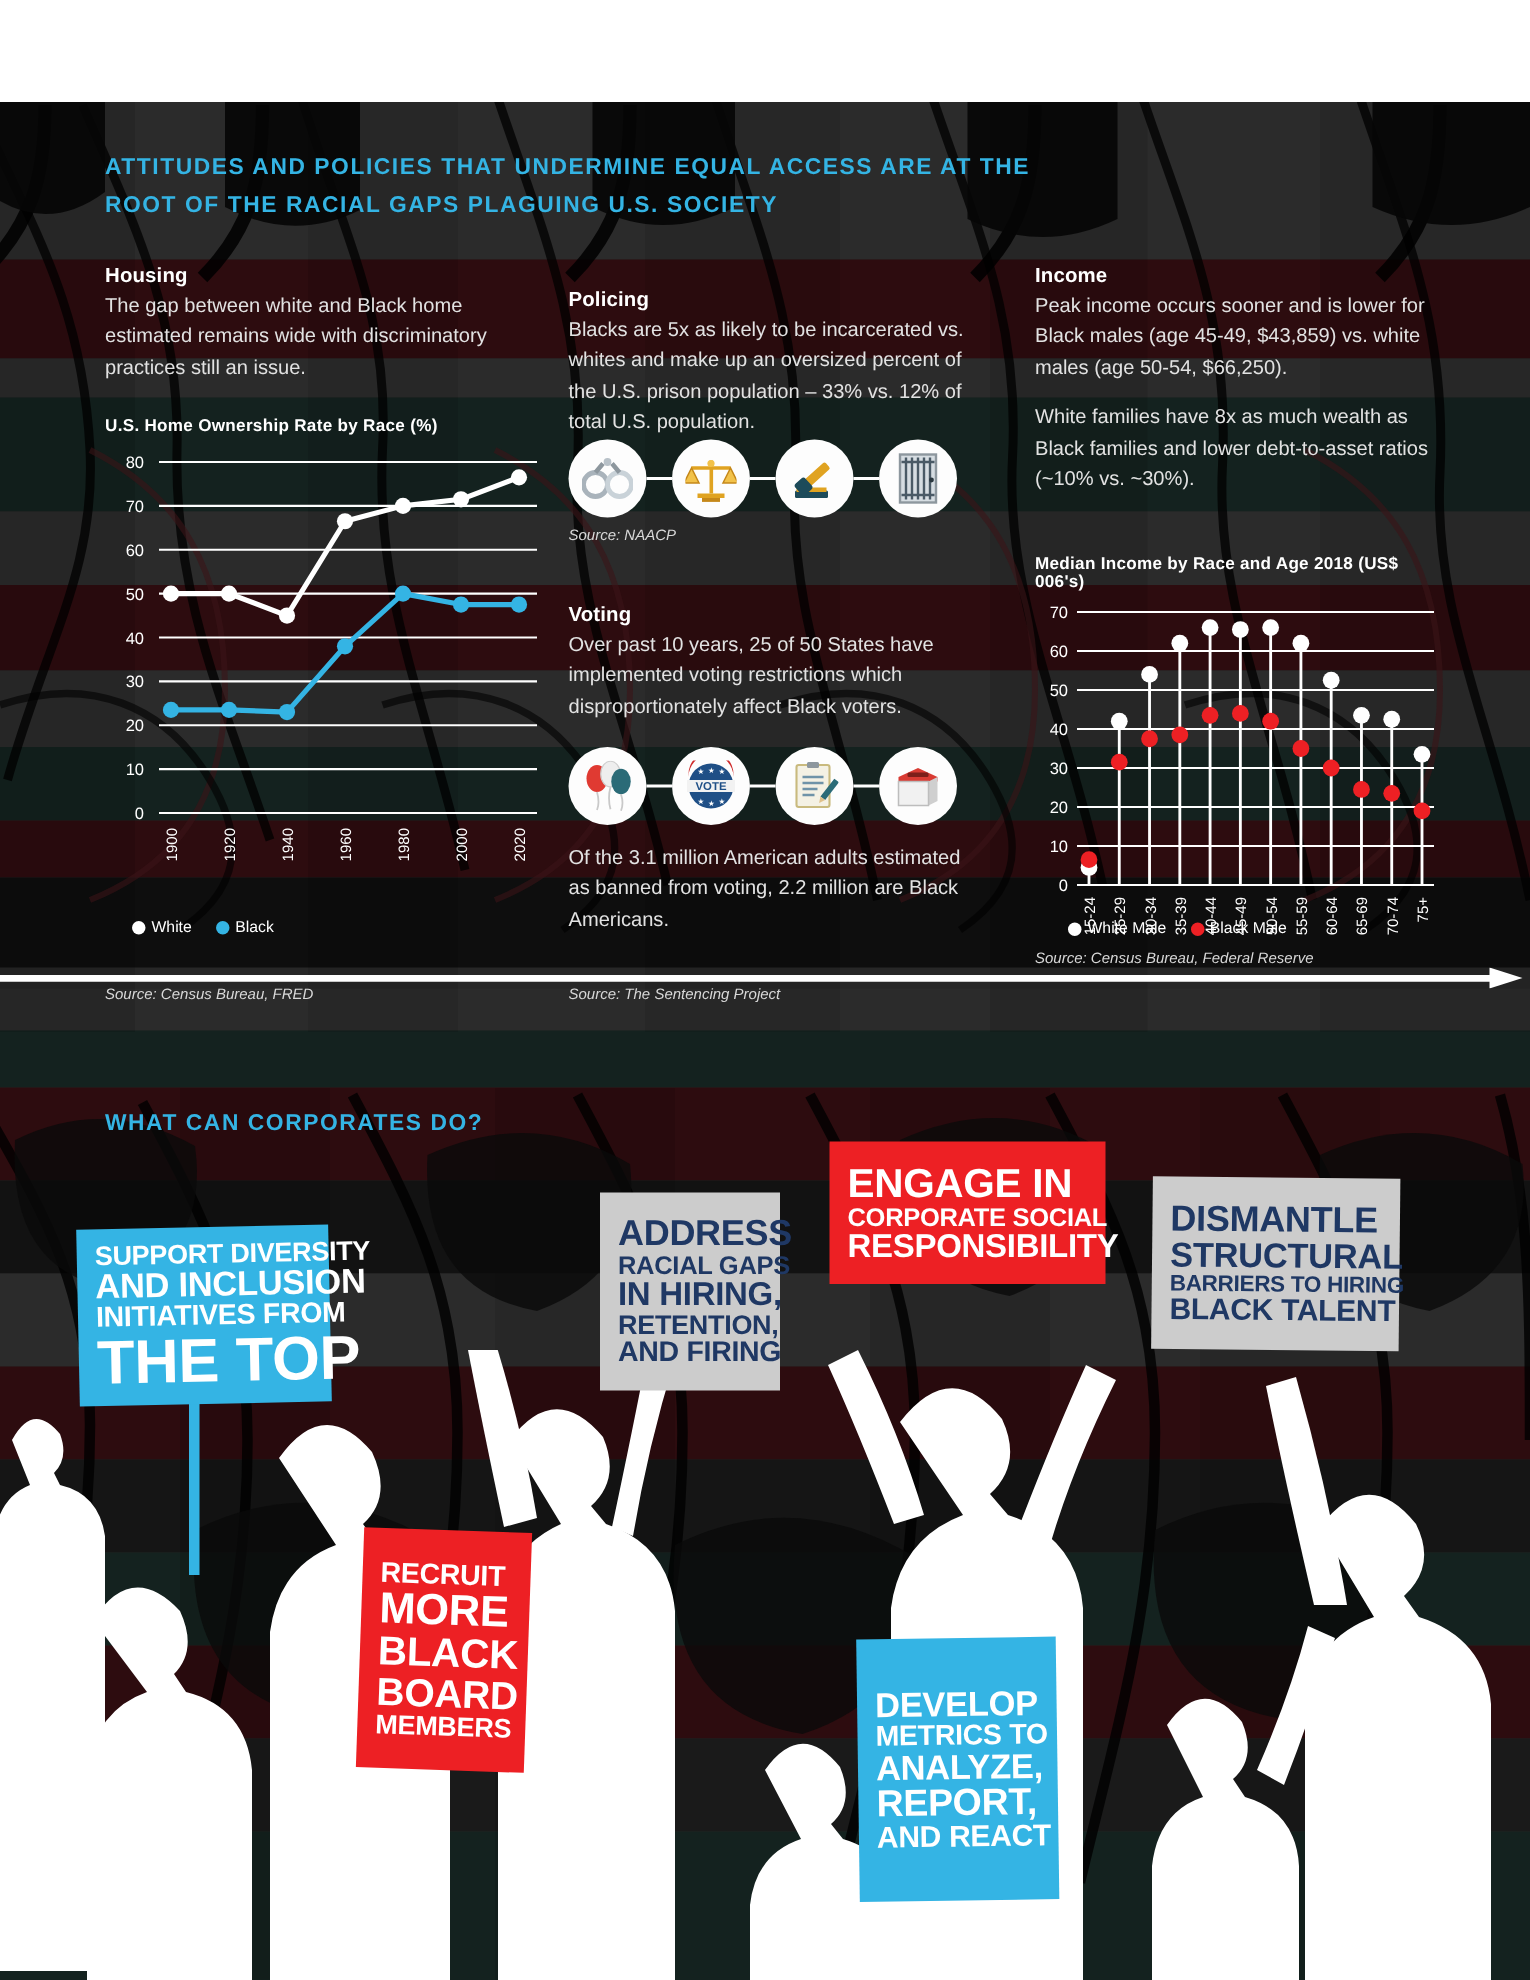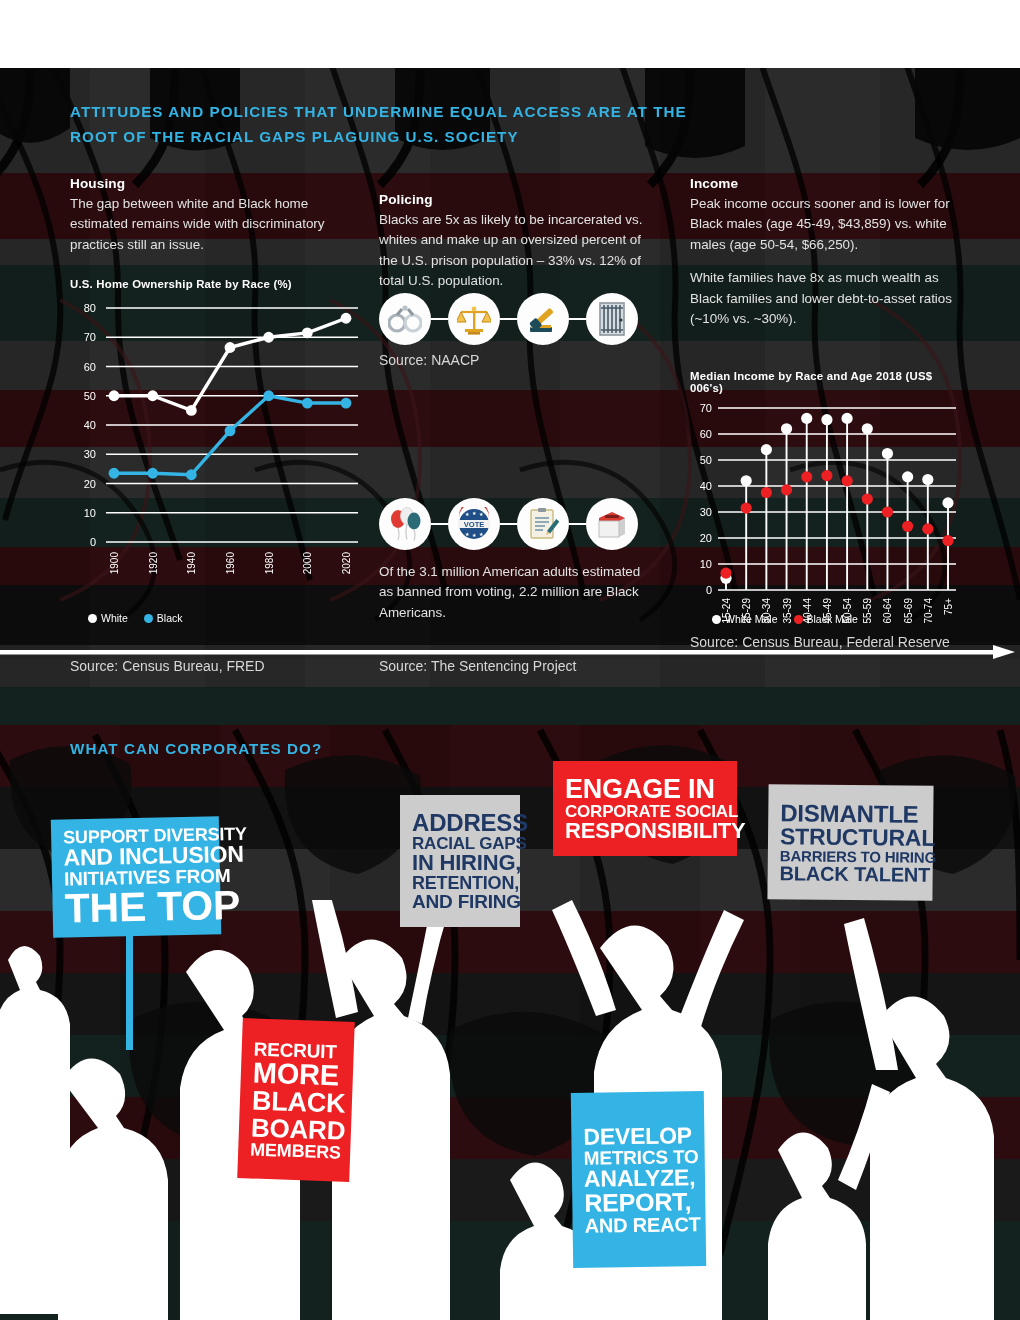--- a/index.html
+++ b/index.html
@@ -41,21 +41,21 @@
   .legend { position:absolute; display:flex; gap:16px; align-items:center; z-index:30;text-align:right; }
   .legend .li { display:flex; align-items:center; gap:4px; color:#ffffff; font-size:10.5px; }
   .dotl { width:9px; height:9px; border-radius:50%; display:inline-block; }
 
   
   .icon-strip { position:absolute; z-index:30; display:flex; align-items:center; }
   .ibubble { width:52px; height:52px; border-radius:50%; background:#fdfdfd; display:flex;
              align-items:center; justify-content:center; flex:0 0 auto; position:relative; }
   .iconnect { height:2px; background:#ffffff; width:17px; flex:0 0 auto; }
 
-  .src { position:absolute; color:#d8d8d8; font-size:14px; z-index:30; }
+  .src { position:absolute; color:#d8d8d8; font-size:10px; z-index:30;font-style:italic; }
 
   
   #arrow-div { position:absolute; left:0; top:645px; width:1020px; height:14px; z-index:30; }
 
   
   .sub-headline { position:absolute; left:70px; top:740px; color:#34b4e4; font-weight:bold;
       font-size:15.2px; letter-spacing:1.05px; z-index:30; }
 
   .sign { position:absolute; z-index:26; display:flex; flex-direction:column; justify-content:center;
           padding:10px 12px; }
@@ -298,20 +298,24 @@
         <g stroke="#4a5a66" stroke-width="1.6">
           <path d="M7 3 V31 M11 3 V31 M15 3 V31 M19 3 V31 M23 3 V31"></path>
         </g>
         <path d="M4 6 H26 M4 28 H26" stroke="#4a5a66" stroke-width="1.6"></path>
         <circle cx="24" cy="18" r="1.6" fill="#2b3840"></circle>
       </svg>
     </div>
   </div>
   <div class="src" style="left:379px; top:352px;">Source: NAACP</div>
 
+  <div class="col" id="col-voting" style="left:379px; top:402px; width:278px;">
+    <div class="col-h">Voting</div>
+    <div class="col-p">Over past 10 years, 25 of 50 States have implemented voting restrictions which disproportionately affect Black voters.</div>
+  </div>
 
   <div class="icon-strip" style="left:379px; top:498px;">
     <div class="ibubble">
       <svg width="32" height="34" viewBox="0 0 32 34">
         <ellipse cx="9" cy="12" rx="7" ry="9" fill="#e03a32"></ellipse>
         <ellipse cx="18" cy="9" rx="6.5" ry="8.5" fill="#eeeeee" stroke="#cfcfcf" stroke-width="0.8"></ellipse>
         <ellipse cx="25" cy="14" rx="6.5" ry="8.5" fill="#2b6b77"></ellipse>
         <path d="M9 21 q2 7 0 12 M18 17.5 q-2 8 0 15 M25 22.5 q2 6 0 11" stroke="#c9c9c9" stroke-width="1.2" fill="none"></path>
       </svg>
     </div>

